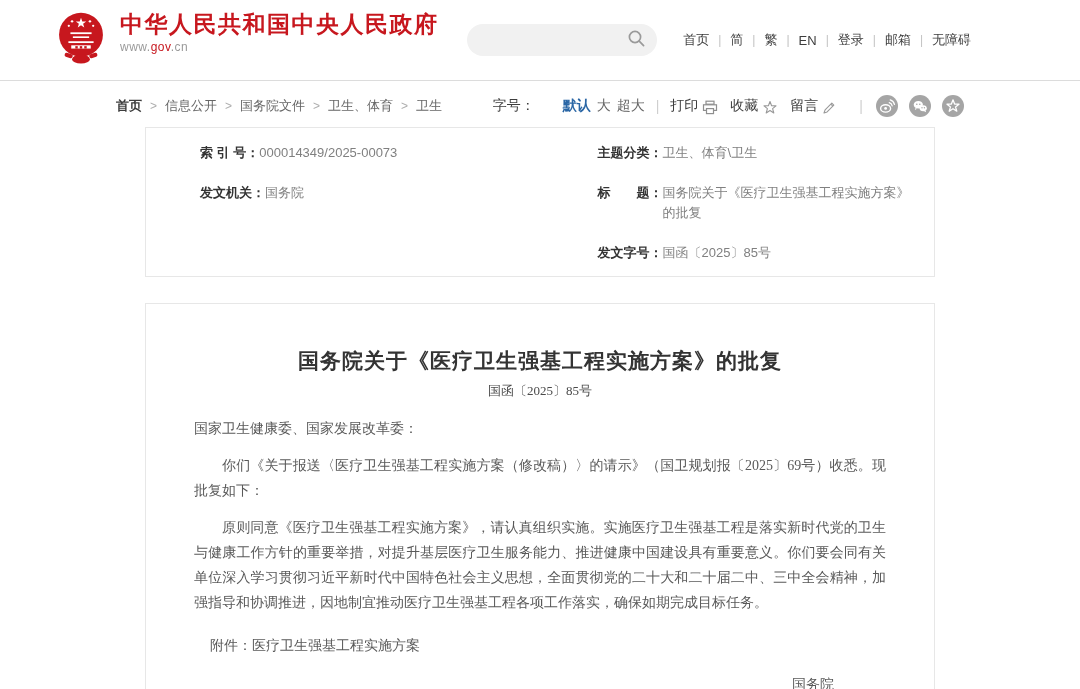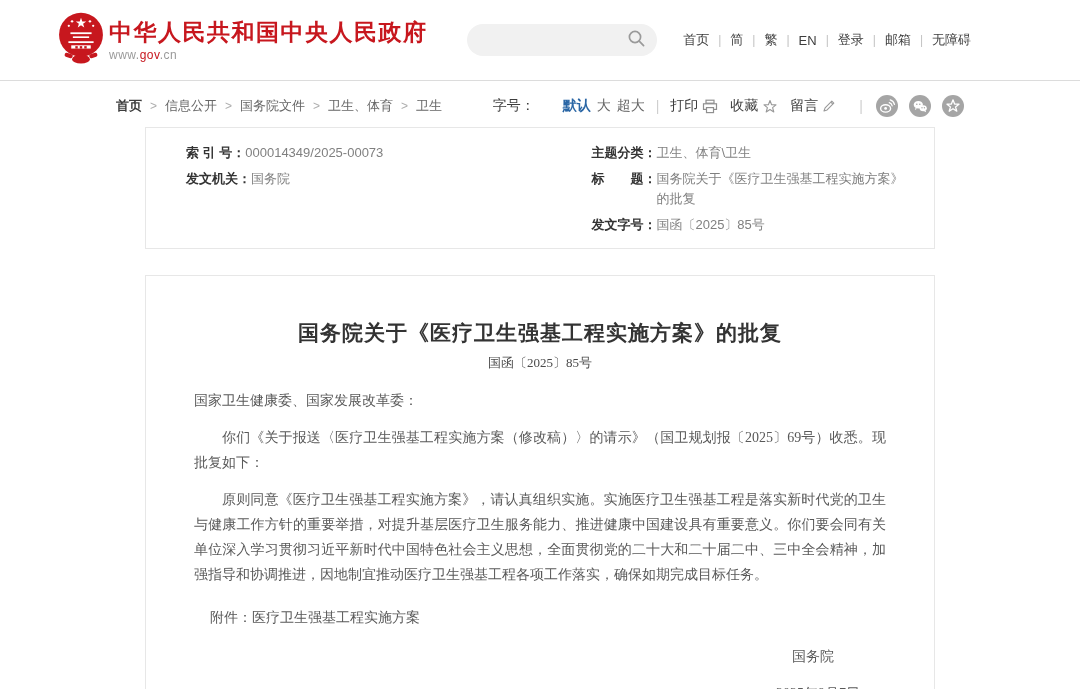--- a/index.html
+++ b/index.html
@@ -6,21 +6,21 @@
   html,body { margin:0; padding:0; }
   body {
     width:1080px; height:689px; overflow:hidden;
     background:#ffffff;
     font-family:"Liberation Sans", sans-serif;
     color:#333;
   }
   
   .site-header { height:80px; display:flex; align-items:center; justify-content:space-between;
                  padding:0 100px 0 55px; background:#fff; }
-  .brand { display:flex; align-items:center; gap:2px; }
+  .brand { display:flex; align-items:flex-start; gap:13px; }
   .brand-text { display:flex; flex-direction:column; }
   .brand-title { color:#c7171e; font-size:23px; font-weight:bold; letter-spacing:1.5px; line-height:26px; }
   .brand-url { font-size:12px; color:#9a9a9a; margin-top:3px; letter-spacing:.5px; }
   .brand-url .gov { color:#c7171e; }
   .header-right { display:flex; align-items:center; gap:17px; }
   .search-pill { width:190px; height:32px; background:#f1f1f1; border-radius:16px;
                  display:flex; align-items:center; padding:0 11px 0 16px; }
   .search-pill input { flex:1; min-width:0; border:none; background:transparent; outline:none; font-size:13px; color:#333; }
   .top-nav { display:flex; align-items:center; font-size:13px; color:#3d3d3d; }
   .top-nav .lnk { padding:0 9px; cursor:pointer; white-space:nowrap; }
@@ -30,29 +30,29 @@
   .page { width:848px; margin:0 auto; }
   .crumb-row { display:flex; justify-content:space-between; align-items:center; padding:14px 0 9px; }
   .crumbs { display:flex; align-items:center; gap:8px; font-size:13px; color:#666; }
   .crumbs .home { color:#3d3d3d; font-weight:bold; }
   .crumbs .gt { color:#adadad; font-size:12px; }
   .tools { display:flex; align-items:center; font-size:14px; color:#3d3d3d; }
   .tools .lbl { color:#3d3d3d; }
   .tools .opt { margin-left:6px; color:#666; cursor:pointer; }
   .tools .opt.active { color:#2a66a5; font-weight:bold;padding-left:22px; }
   .tools .pipe { color:#cfcfcf; margin:0 11px; }
-  .tool-btn { display:inline-flex; align-items:center; gap:4px; margin-right:12px; cursor:pointer; color:#3d3d3d; }
+  .tool-btn { display:inline-flex; align-items:flex-end; gap:4px; margin-right:12px; cursor:pointer; color:#3d3d3d; }
   .tool-btn:last-child { margin-right:0; }
   .tool-btn svg { display:block; }
   .share { display:flex; align-items:center; gap:11px; margin-left:2px; }
   .circle-icon { width:22px; height:22px; cursor:pointer; display:block; }
   
   .meta-card { width:790px; margin:1px auto 0; border:1px solid #e7e7e7; background:#fff;
                padding:15px 24px 13px 40px; }
-  .meta-grid { display:grid; grid-template-columns:56% 44%; row-gap:6px; font-size:13px; }
+  .meta-grid { display:grid; grid-template-columns:56% 44%; row-gap:20px; font-size:13px;margin-left:14px; }
   .meta-cell { display:flex; line-height:20px; }
   .meta-cell .k { font-weight:bold; color:#333; white-space:pre; flex-shrink:0; }
   .meta-cell .v { color:#808080; }
   
   .doc-card { width:790px; margin:26px auto 0; border:1px solid #e7e7e7; background:#fff;
               padding:42px 36px 80px; min-height:620px; }
   .doc-title { text-align:center; font-family:"Liberation Serif", serif; font-size:21px;
                font-weight:bold; color:#333; letter-spacing:1px; line-height:30px; }
   .doc-no { text-align:center; font-family:"Liberation Serif", serif; font-size:13px;
             color:#4a4a4a; margin-top:6px; }

